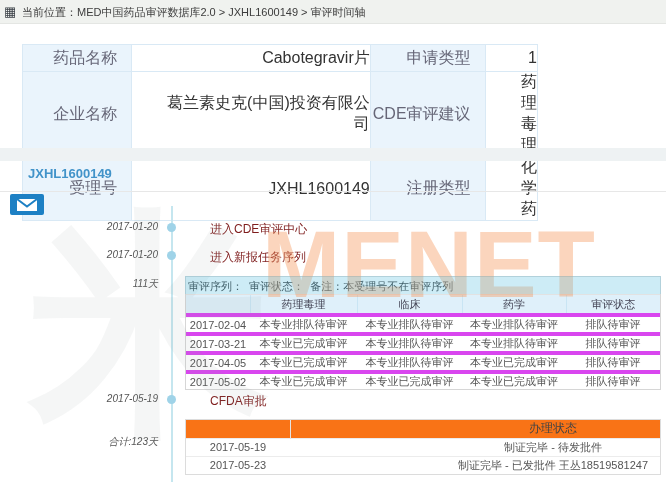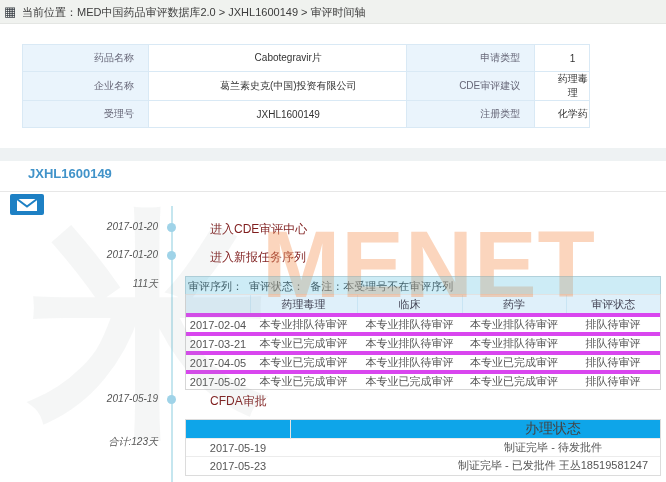--- a/index.html
+++ b/index.html
@@ -6,25 +6,25 @@
   body { background:#fff; font-family:"Liberation Sans","DejaVu Sans",sans-serif; }
   .page { position:relative; width:666px; height:482px; background:#fff; overflow:hidden; }
 
   
   .breadcrumb { position:absolute; top:0; left:0; width:666px; height:24px;
     background:#f0f2ef; border-bottom:1px solid #e4e6e3; line-height:24px;
     font-size:11px; color:#3c3c3c; padding-left:22px; }
   .bc-icon { position:absolute; left:4px; top:0; color:#3a4047; font-size:13px; }
 
   
-  .info-table { position:absolute; top:44px; left:22px; width:568px;
-    border-collapse:collapse; font-size:10px; }
+  .info-table { position:absolute; top:44px; left:22px; width:516px;
+    border-collapse:collapse; font-size:16px; }
   .info-table td { border:1px solid #d9e9f5; height:27px; }
   .info-table td.lbl { background:#eaf4fc; color:#667; text-align:right; padding-right:14px; }
-  .info-table td.val { background:#fff; color:#333; text-align:center; padding-left:21px; }
+  .info-table td.val { background:#fff; color:#333; text-align:right; padding-left:21px; }
 
   
   .section-band { position:absolute; top:148px; left:0; width:666px; height:13px; background:#eef2f3; }
   .section-title { position:absolute; top:166px; left:28px; font-size:13px; font-weight:bold; color:#4193c9; }
   .panel-top { position:absolute; top:191px; left:0; width:666px; height:1px; background:#e7e7e7; }
   .mail { position:absolute; top:194px; left:10px; width:34px; height:21px; }
 
   
   .tl-line { position:absolute; left:171px; top:206px; width:2px; height:276px; background:#c5e6ef; }
   .tl-date { position:absolute; left:0; width:158px; text-align:right; font-size:10px; color:#555;font-style:italic; }
@@ -40,21 +40,21 @@
   .review-table thead td { background:#dff0fa; height:20px; font-size:11px; color:#445;
     text-align:center; border-left:1px solid #c9e5f4; }
   .review-table thead td:first-child { border-left:none; }
   .review-table tbody td { height:16px; font-size:11px; color:#555; text-align:center;
     border-top:4px solid #d946ef; }
 
   
   .approval-box { position:absolute; left:185px; top:419px; width:476px;
     border:1px solid #dcdcdc; background:#fff; }
   .approval-table { width:100%; border-collapse:collapse; table-layout:fixed; }
-  .approval-table thead td { background:#0ea5e9; height:18px; font-size:14px; color:#444; text-align:center; }
+  .approval-table thead td { background:#f97316; height:18px; font-size:12px; color:#444; text-align:center; }
   .approval-table thead td:first-child { border-right:1px solid #e3e3e3; }
   .approval-table tbody td { height:18px; font-size:11px; color:#555; text-align:center;
     border-top:1px solid #ececec; }
 
   
   .wm { position:absolute; pointer-events:none; z-index:5; }
   .wm-gray { left:30px; top:205px; font-size:240px; line-height:1; font-weight:bold;
     color:rgba(140,150,160,0.09); }
   .wm-orange { left:262px; top:218px; font-size:94px; line-height:1; font-weight:bold;
     letter-spacing:1px; color:rgba(246,150,90,0.40);text-align:right; }

